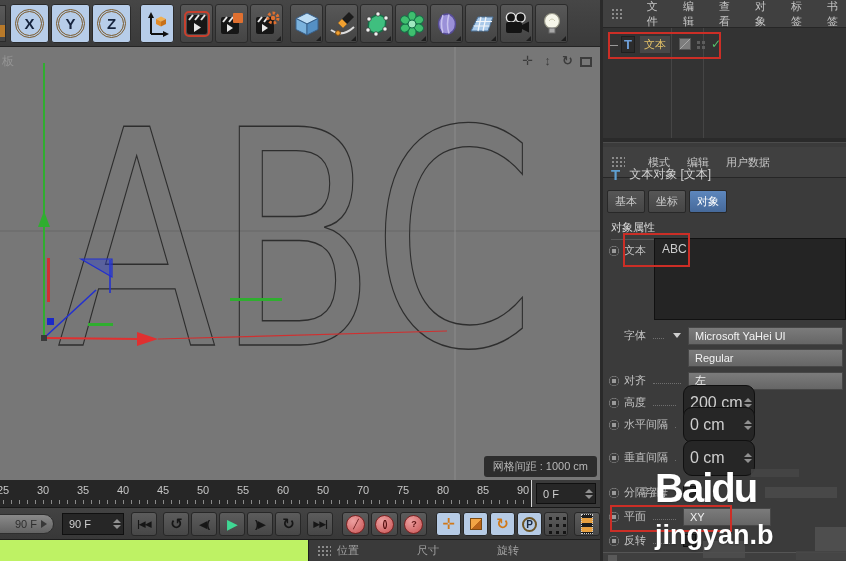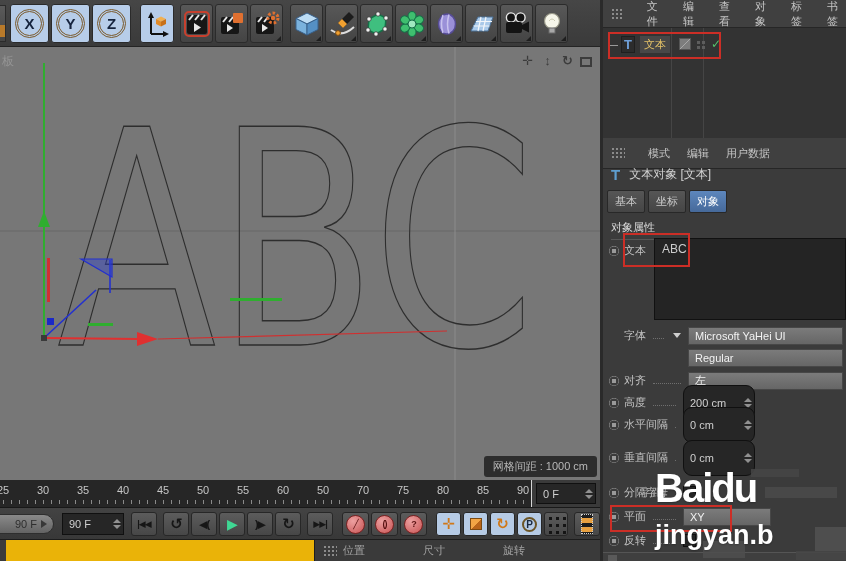--- a/index.html
+++ b/index.html
@@ -65,21 +65,21 @@
   .bluebtn .mv { color:#d07818; font-size:15px; font-weight:bold; letter-spacing:0; }
   .sqico { width:12px; height:12px; background:linear-gradient(135deg,#f2a545 55%,#b9651a 55%); border:1px solid #7c4a12; }
   .pico { width:15px; height:15px; border-radius:50%; border:2px solid #6b5526; color:#18293f;
     font-size:10px; font-weight:bold; display:flex; align-items:center; justify-content:center; letter-spacing:0; }
   .dotsico { width:20px; height:20px;
     background-image:radial-gradient(circle,#141414 32%,transparent 36%);
     background-size:7px 7px; background-position:1px 1px; }
   .filmico { width:12px; height:20px; border:1px dotted #cfcfcf;
     background:linear-gradient(#1d1d1d 0 3px,#e8a040 3px 8px,#1d1d1d 8px 12px,#e8a040 12px 17px,#1d1d1d 17px 20px); }
   
-  .coordsbar { position:absolute; left:6px; top:540px; width:716px; height:21px; background:#eab308; }
+  .coordsbar { position:absolute; left:0; top:540px; width:716px; height:21px; background:#bef264; }
   .coords-inner { position:absolute; left:308px; top:0; right:0; height:21px;
     background:#3a3a3a; border-left:1px solid #1d1d1d; display:flex; align-items:center; color:#a2a2a2; }
   .grip { width:14px; height:12px; margin:0 6px 0 8px;
     background-image:radial-gradient(circle,#8b8b8b 35%,transparent 40%); background-size:4px 4px; }
   .coords-inner span.clabel { margin-right:58px; }
   
   .rpanel { position:absolute; left:600px; top:0; width:246px; height:561px; background:#3b3b3b; border-left:3px solid #2a2a2a; }
   .pmenu { position:absolute; left:0; width:243px; height:28px; background:#404040;
     border-bottom:1px solid #262626; display:flex; align-items:center; gap:17px; color:#c6c6c6; }
   .pmenu .mitem { cursor:pointer; }
@@ -103,21 +103,21 @@
     border-radius:2px; color:#cacaca; cursor:pointer; }
   .tab.active { background:linear-gradient(#5d87bd,#46699a); color:#fff; }
   .section-hdr { position:absolute; left:8px; top:220px; width:228px; color:#dcdcdc;
     border-bottom:1px solid #565656; padding-bottom:4px; }
   .arow { position:absolute; left:6px; width:234px; height:19px; display:flex; align-items:center; gap:5px; color:#c2c2c2; }
   .adot { width:10px; height:10px; border-radius:50%; flex:none;
     background:radial-gradient(circle,#9a9a9a 30%,#3b3b3b 36%, #3b3b3b 60%, #8a8a8a 66%); }
   .lead { flex:1; border-bottom:1px dotted #6f6f6f; height:7px; margin:0 2px; }
   .ddown { flex:none; width:155px; height:18px; background:linear-gradient(#7b7b7b,#666);
     border:1px solid #474747; color:#f2f2f2; display:flex; align-items:center; padding-left:6px; }
-  .nfield { flex:none; width:72px; height:36px; font-size:11px;border-radius:9px; }
+  .nfield { flex:none; width:72px; height:36px; font-size:16px;border-radius:9px; }
   .sp83 { flex:none; width:83px; }
   .sp142 { flex:none; width:142px; }
   .cb { flex:none; width:13px; height:13px; background:#242424; border:1px solid #0f0f0f; }
   .dd-arrow { width:0; height:0; border-left:4px solid transparent; border-right:4px solid transparent;
     border-top:5px solid #cfcfcf; margin:0 2px; flex:none; }
   .textarea-box { position:absolute; left:51px; top:238px; width:192px; height:82px;
     background:#242424; border:1px solid #111; color:#cccccc; font-size:12px; padding:3px 7px; }
   .sect-label { position:absolute; left:38px; color:#aaa; }
   
   .redbox { position:absolute; border:2px solid #cc2e26; z-index:5; pointer-events:none; }
@@ -413,21 +413,21 @@
         <span class="om-elbow"></span>
         <span class="om-ticon">T</span>
         <span class="om-label">文本</span>
         <span class="layer-sq"></span>
         <span class="vis-dots"></span>
         <span class="om-check">✓</span>
       </div>
     </div>
     <div class="splitter"></div>
 
-    <div class="pmenu" style="top:138px;height:31px;">
+    <div class="pmenu" style="top:147px;height:31px;">
       <span class="grip"></span>
       <div style="display:flex;gap:17px;">
 
       <span class="mitem">模式</span>
           <span class="mitem">编辑</span>
           <span class="mitem">用户数据</span>
         </div>
     </div>
     <div class="am-title">
       <span class="am-ticon">T</span>

